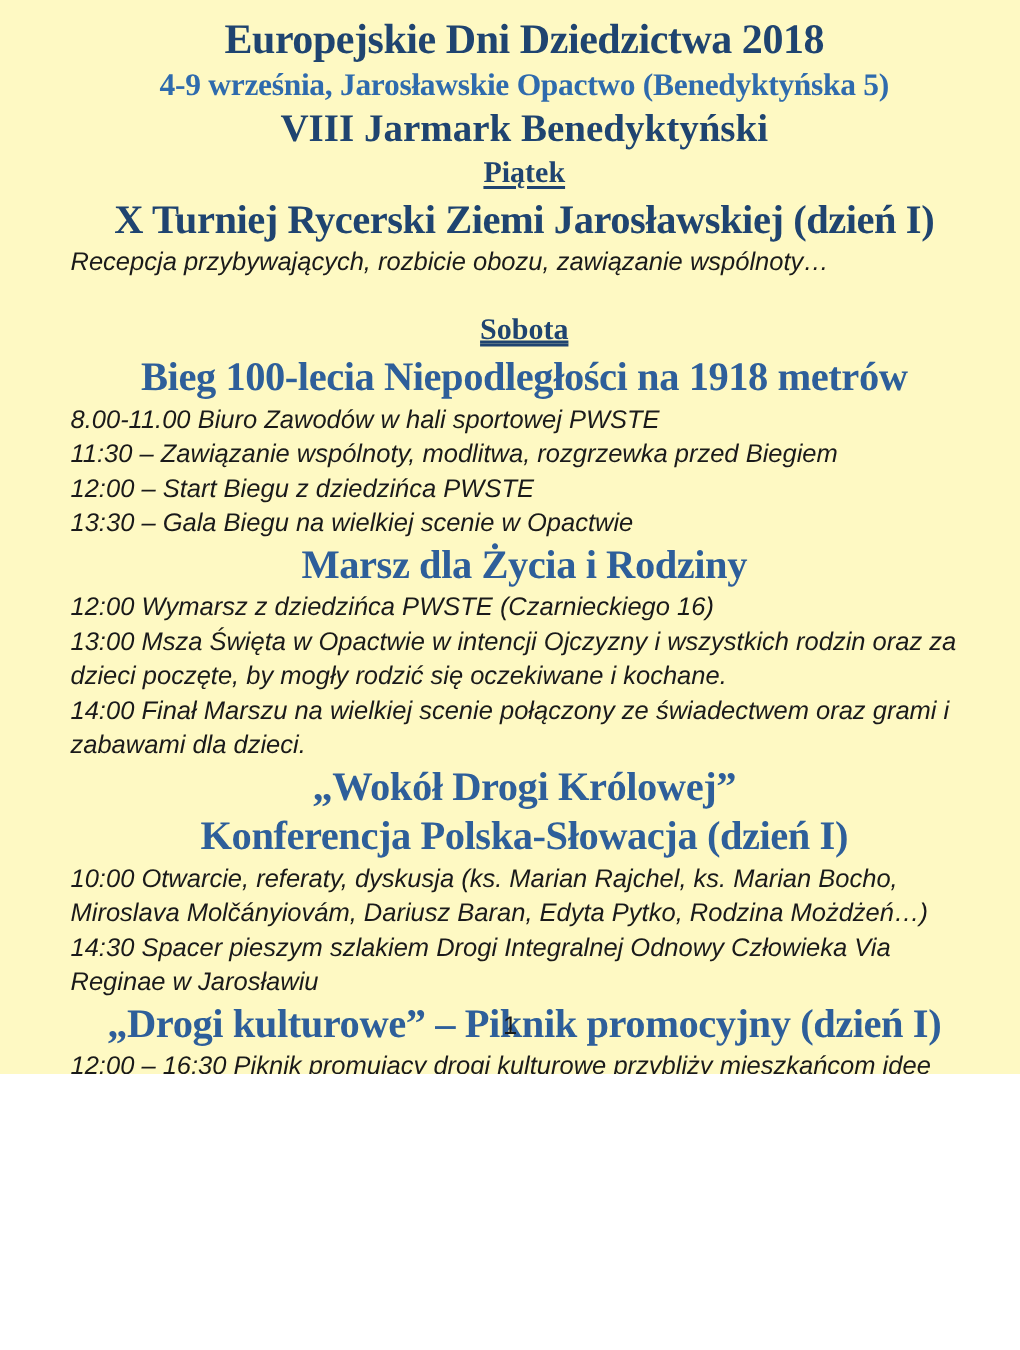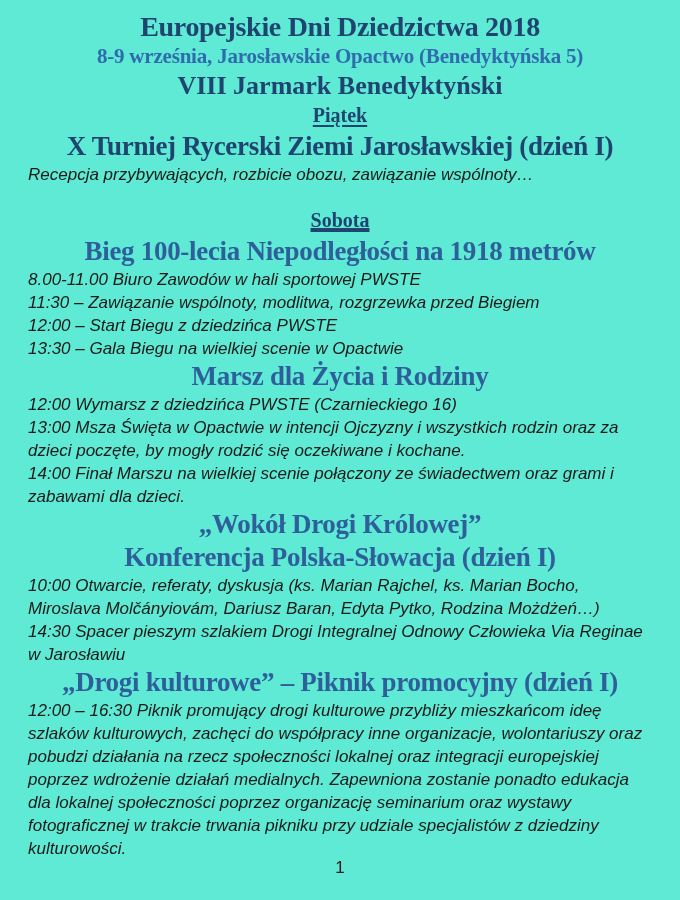--- a/index.html
+++ b/index.html
@@ -3,27 +3,28 @@
 <meta charset="utf-8">
 <style>
   html, body {
     margin: 0;
     padding: 0;
     background: #ffffff;
   }
   .page {
     position: relative;
     width: 680px;
-    height: 900px;
-    background: #5eead4;
+    height: 716px;
+    background: #fef9c3;
     overflow: hidden;
     font-family: "Liberation Sans", sans-serif;
     color: #1a1a1a;
     box-sizing: border-box;
     padding-top: 10px;
+    padding-left: 19px;
   }
   .center { text-align: center; }
   .serif {
     font-family: "Liberation Serif", "DejaVu Serif", serif;
     font-weight: bold;
   }
   .doc-title {
     font-size: 28px;
     line-height: 33px;
     color: #1f4470;
@@ -81,21 +82,21 @@
     color: #1a1a1a;
   }
 </style>
 </head>
 <body>
 
 <div class="page">
 
   <h1 class="serif doc-title center">Europejskie Dni Dziedzictwa 2018</h1>
 
-  <h2 class="serif doc-subtitle center">8-9 września, Jarosławskie Opactwo (Benedyktyńska 5)</h2>
+  <h2 class="serif doc-subtitle center">4-9 września, Jarosławskie Opactwo (Benedyktyńska 5)</h2>
 
   <h2 class="serif event-title center">VIII Jarmark Benedyktyński</h2>
 
   <div class="serif day-heading center">
     <span class="day-label">Piątek</span>
   </div>
 
   <h3 class="serif big-heading navy center">X Turniej Rycerski Ziemi Jarosławskiej (dzień I)</h3>
 
   <p class="body-text">Recepcja przybywających, rozbicie obozu, zawiązanie wspólnoty…</p>

